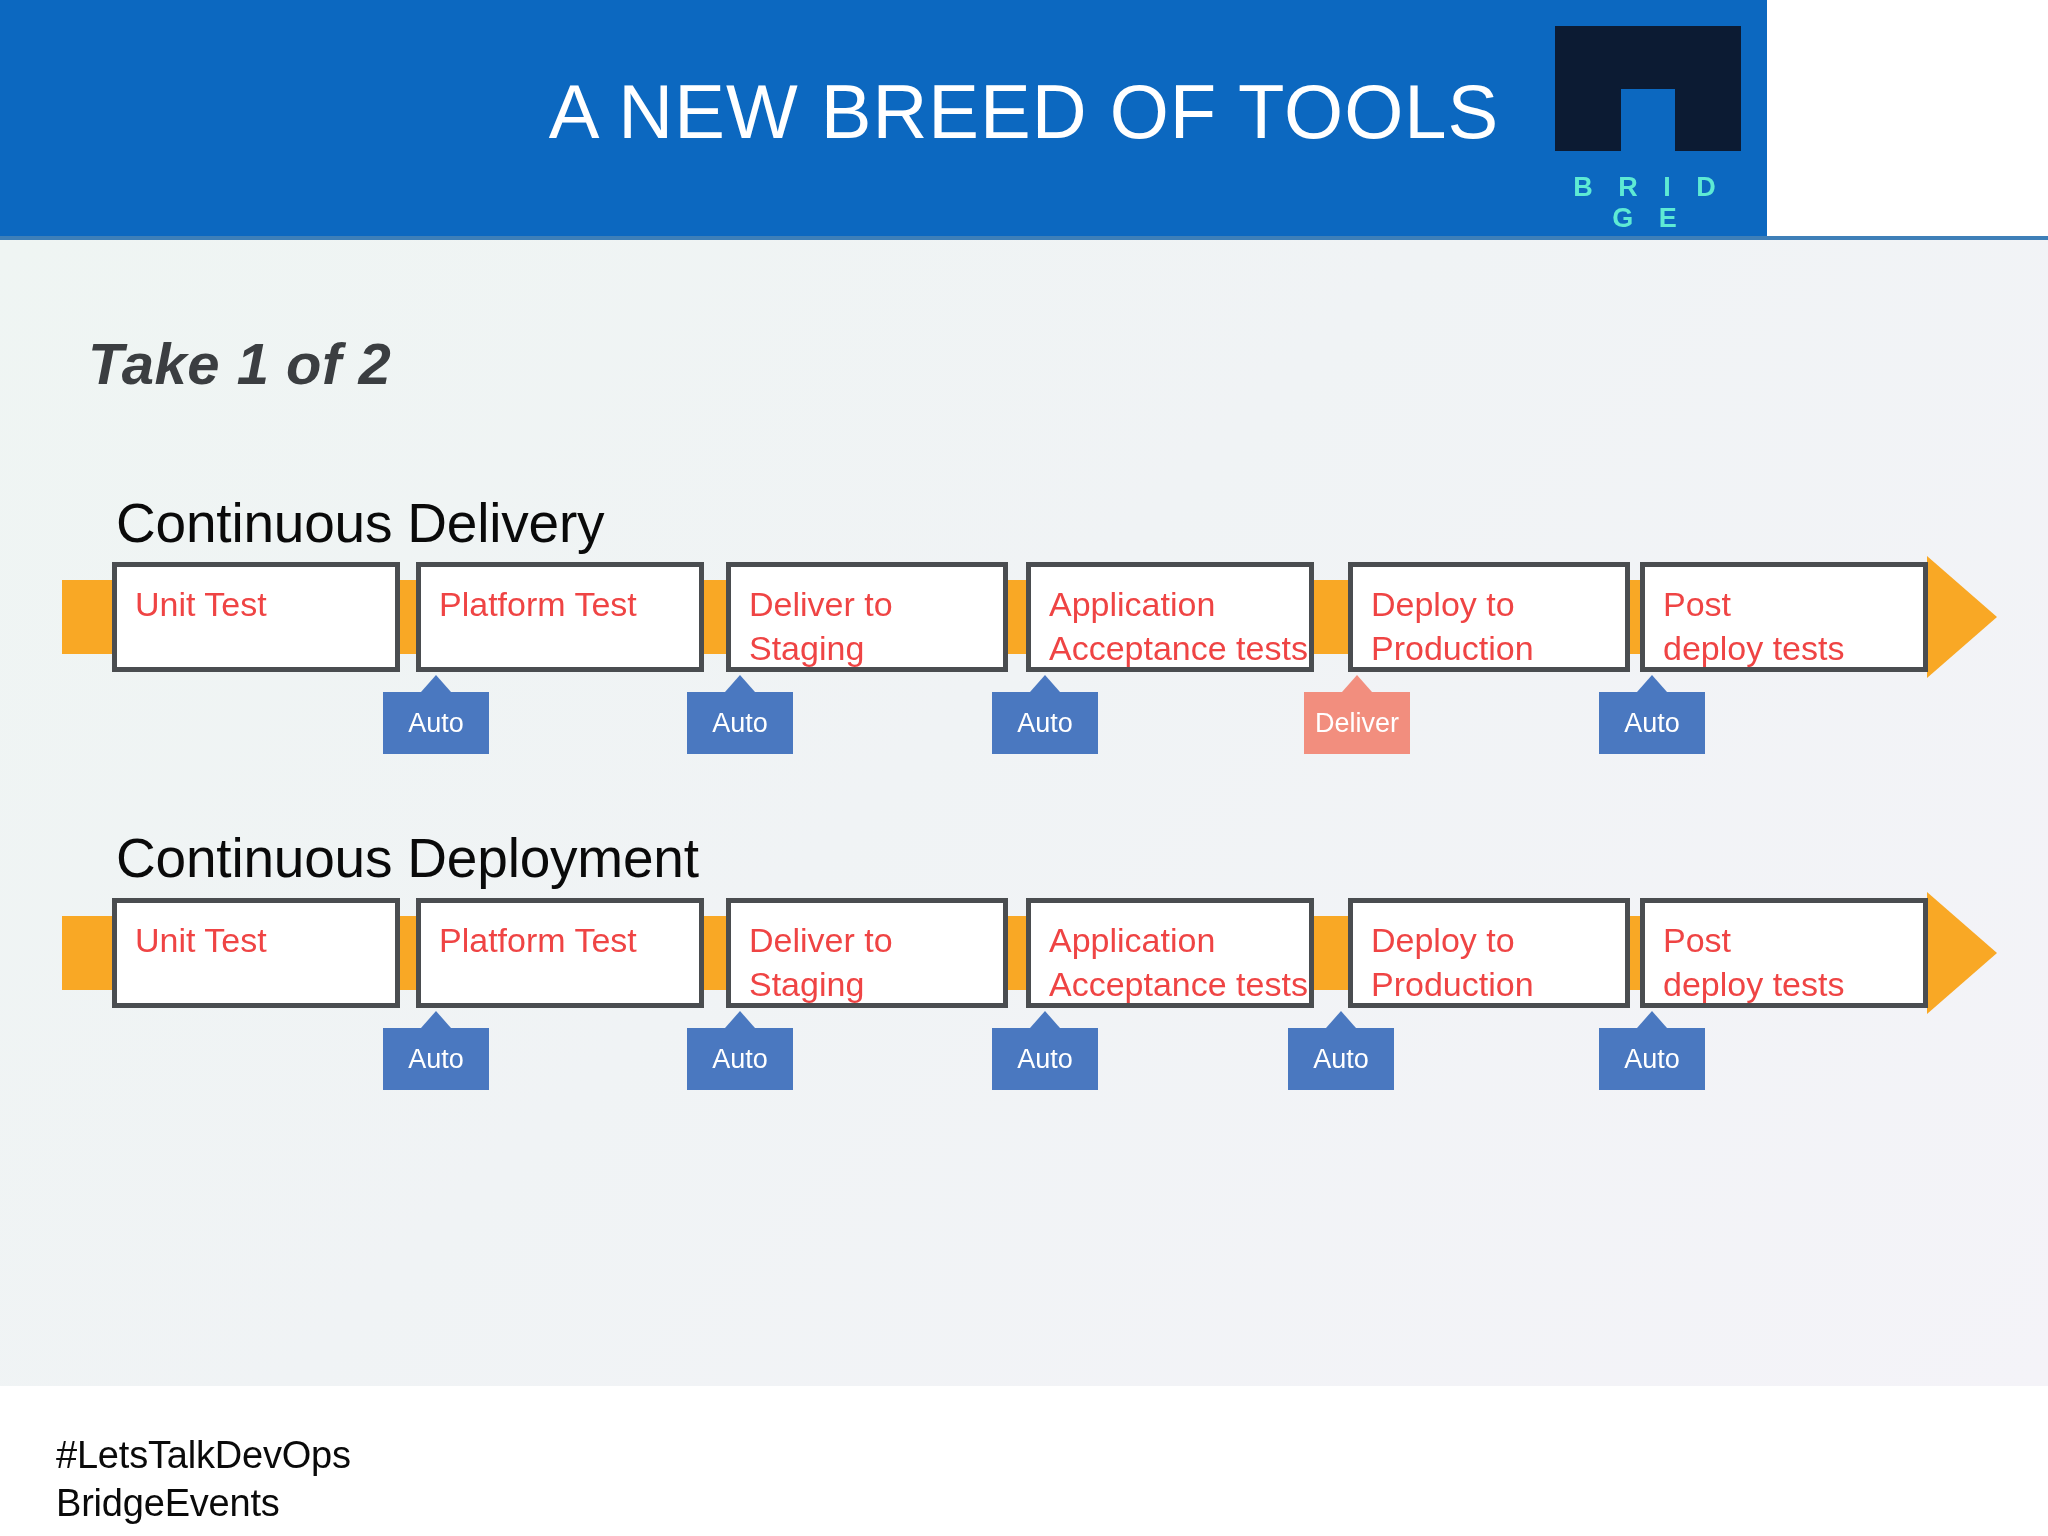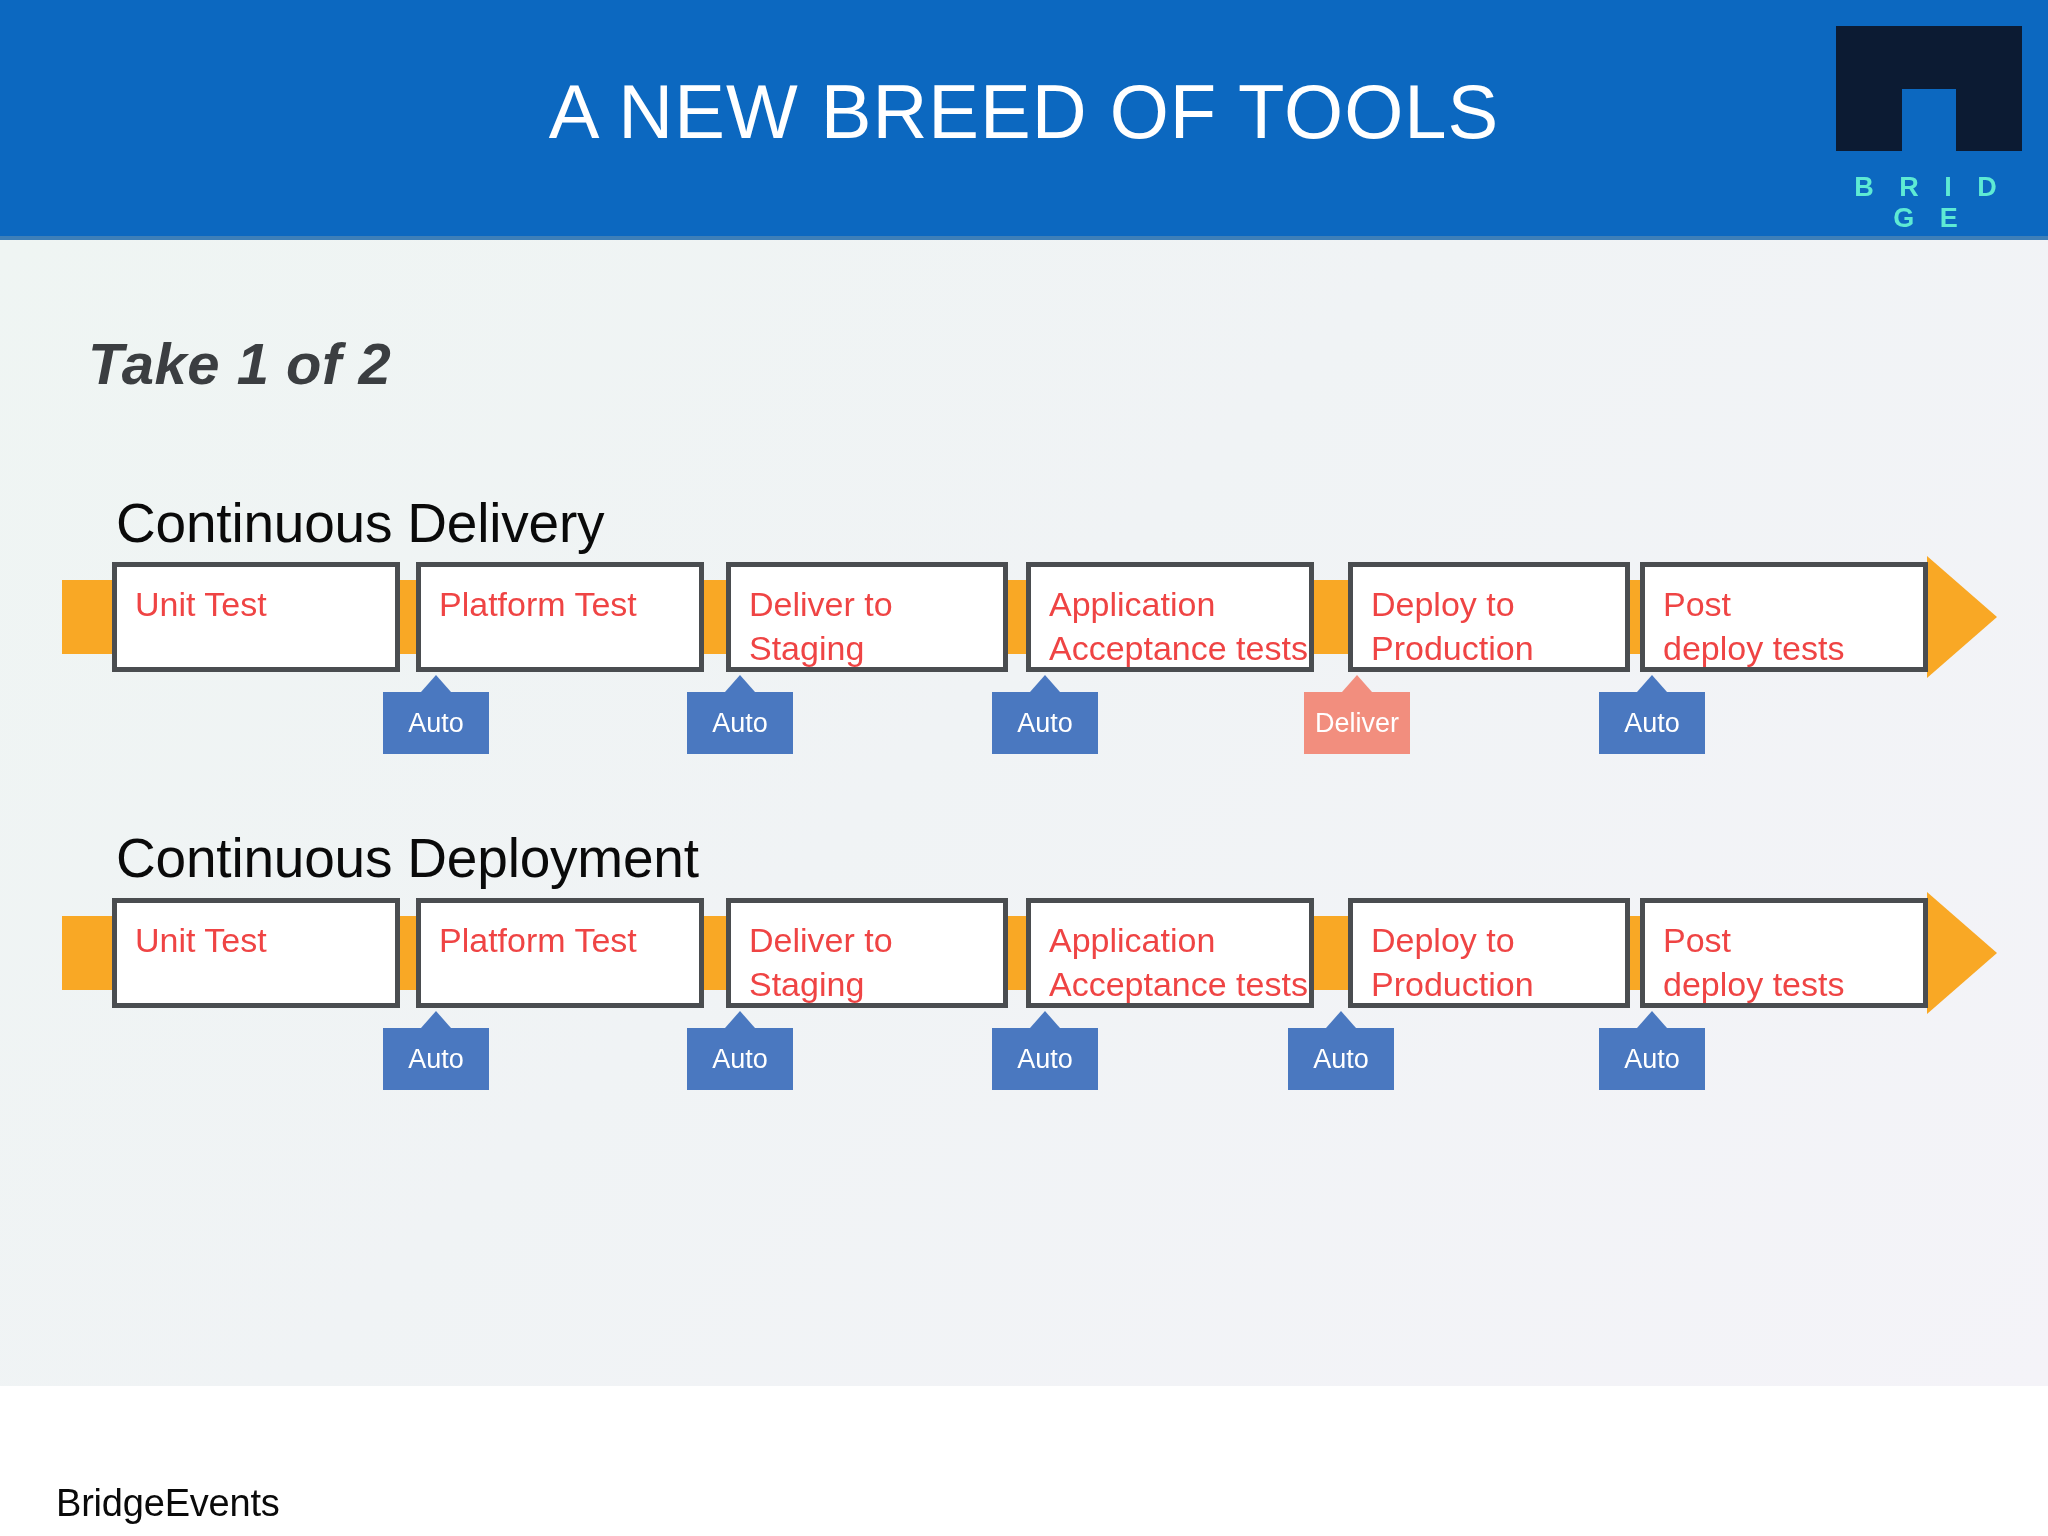--- a/index.html
+++ b/index.html
@@ -12,21 +12,21 @@
     height: 1536px;
     font-family: "Liberation Sans", sans-serif;
     overflow: hidden;
     position: relative;
   }
 
   
   .header-bar {
     position: absolute;
     left: 0; top: 0;
-    width: 2048px;
+    width: 1767px;
     height: 236px;
     background: #0C68C0;
     box-sizing: border-box;
   }
   .header-title {
     position: absolute;
     left: 0; top: 0;
     width: 2048px;
     height: 236px;
     display: flex;
@@ -315,14 +315,15 @@
       <div class="badge badge-auto" style="left:1599px;top:0;">
         <span class="badge-notch"></span>
         <span class="badge-label">Auto</span>
       </div>
     </div>
   </div>
 
 </div>
 
 <div class="footer">
+  <div class="footer-line l1">#LetsTalkDevOps</div>
   <div class="footer-line l2">BridgeEvents</div>
 </div>
 
 </body></html>

